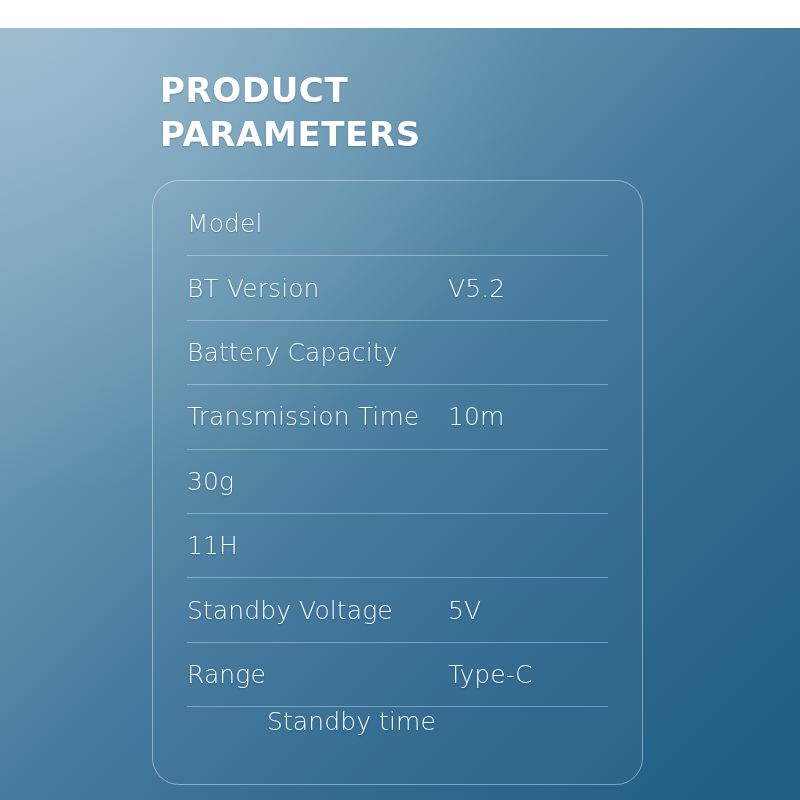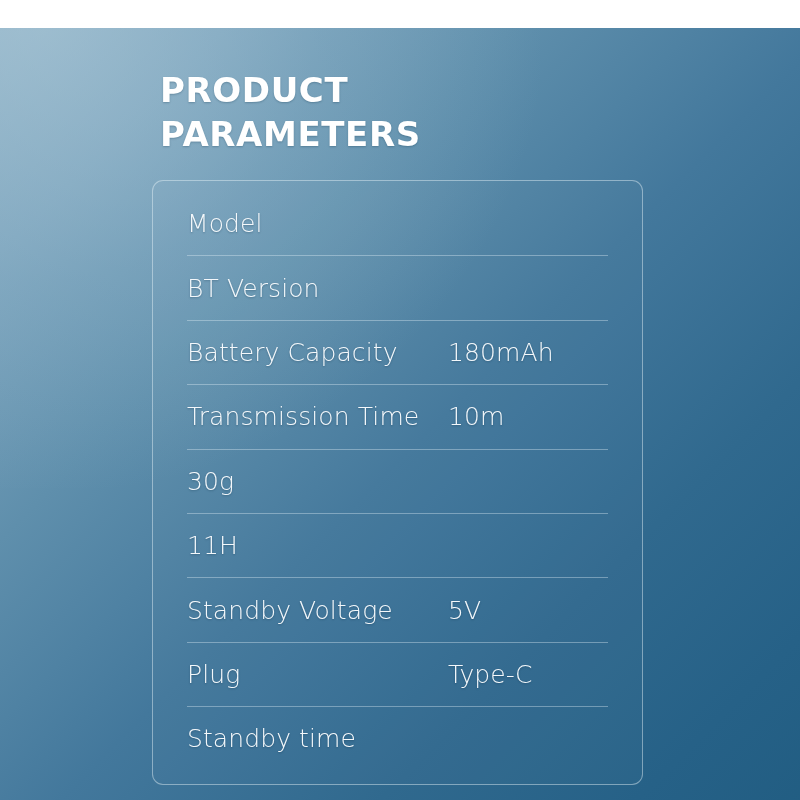--- a/index.html
+++ b/index.html
@@ -65,21 +65,21 @@
 
   
   .spec-card {
     position: absolute;
     left: 152px;
     top: 152px;
     width: 491px;
     height: 605px;
     box-sizing: border-box;
     border: 1px solid rgba(233, 243, 249, 0.45);
-    border-radius: 11px;
+    border-radius: 27px;
     background: rgba(255, 255, 255, 0.018);
   }
 
   .spec-table {
     position: absolute;
     left: 34px;           
     top: 11px;
     width: 421px;         
     display: flex;
     flex-direction: column;
@@ -87,20 +87,21 @@
 
   .spec-row {
     position: relative;
     height: 63.4px;
     display: flex;
     align-items: center;
     border-bottom: 1px solid rgba(226, 240, 248, 0.38);
   }
   .spec-row:last-child {
     border-bottom: none;
+    flex-direction: column;
   }
 
   .spec-label,
   .spec-value {
     font-size: 25px;
     font-weight: 300;
     color: #f4f8fb;
     letter-spacing: 0.1px;
     text-shadow: 0 1px 2px rgba(16, 50, 74, 0.33);
     white-space: nowrap;
@@ -125,25 +126,25 @@
 
   <div class="spec-card">
     <div class="spec-table">
 
       <div class="spec-row">
         <div class="spec-label">Model</div>
       </div>
 
       <div class="spec-row">
         <div class="spec-label">BT Version</div>
+        <div class="spec-value">V5.2</div>
       </div>
 
       <div class="spec-row">
         <div class="spec-label">Battery Capacity</div>
-        <div class="spec-value">180mAh</div>
       </div>
 
       <div class="spec-row">
         <div class="spec-label">Transmission Time</div>
         <div class="spec-value">10m</div>
       </div>
 
       <div class="spec-row">
         <div class="spec-value">30g</div>
       </div>
@@ -151,21 +152,21 @@
       <div class="spec-row">
         <div class="spec-value">11H</div>
       </div>
 
       <div class="spec-row">
         <div class="spec-label">Standby Voltage</div>
         <div class="spec-value">5V</div>
       </div>
 
       <div class="spec-row">
-        <div class="spec-label">Plug</div>
+        <div class="spec-label">Range</div>
         <div class="spec-value">Type-C</div>
       </div>
 
       <div class="spec-row">
         <div class="spec-label">Standby time</div>
       </div>
 
     </div>
   </div>
 

